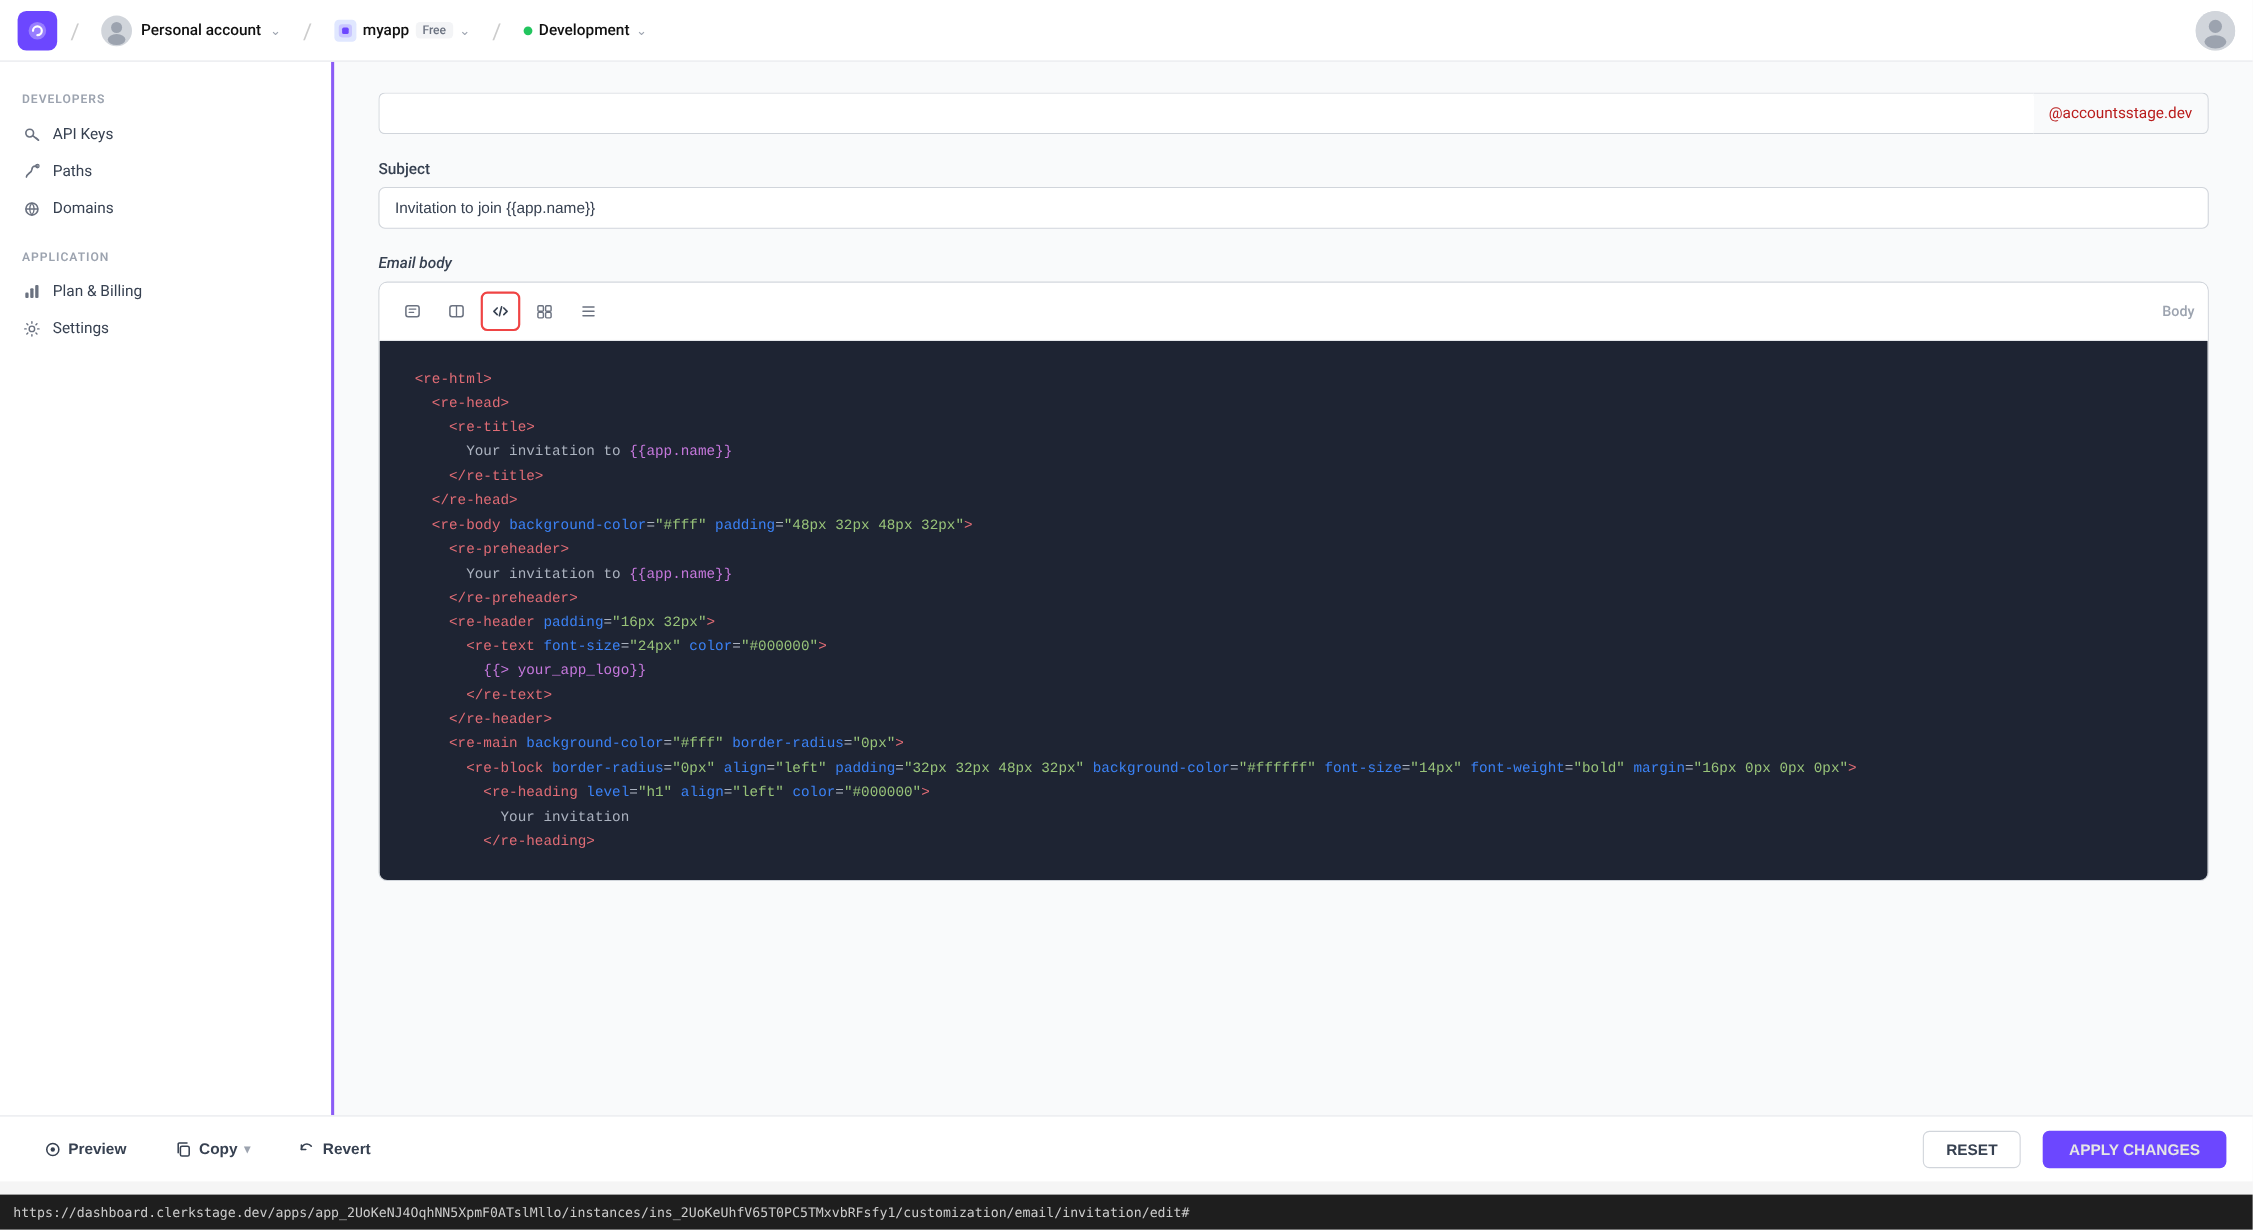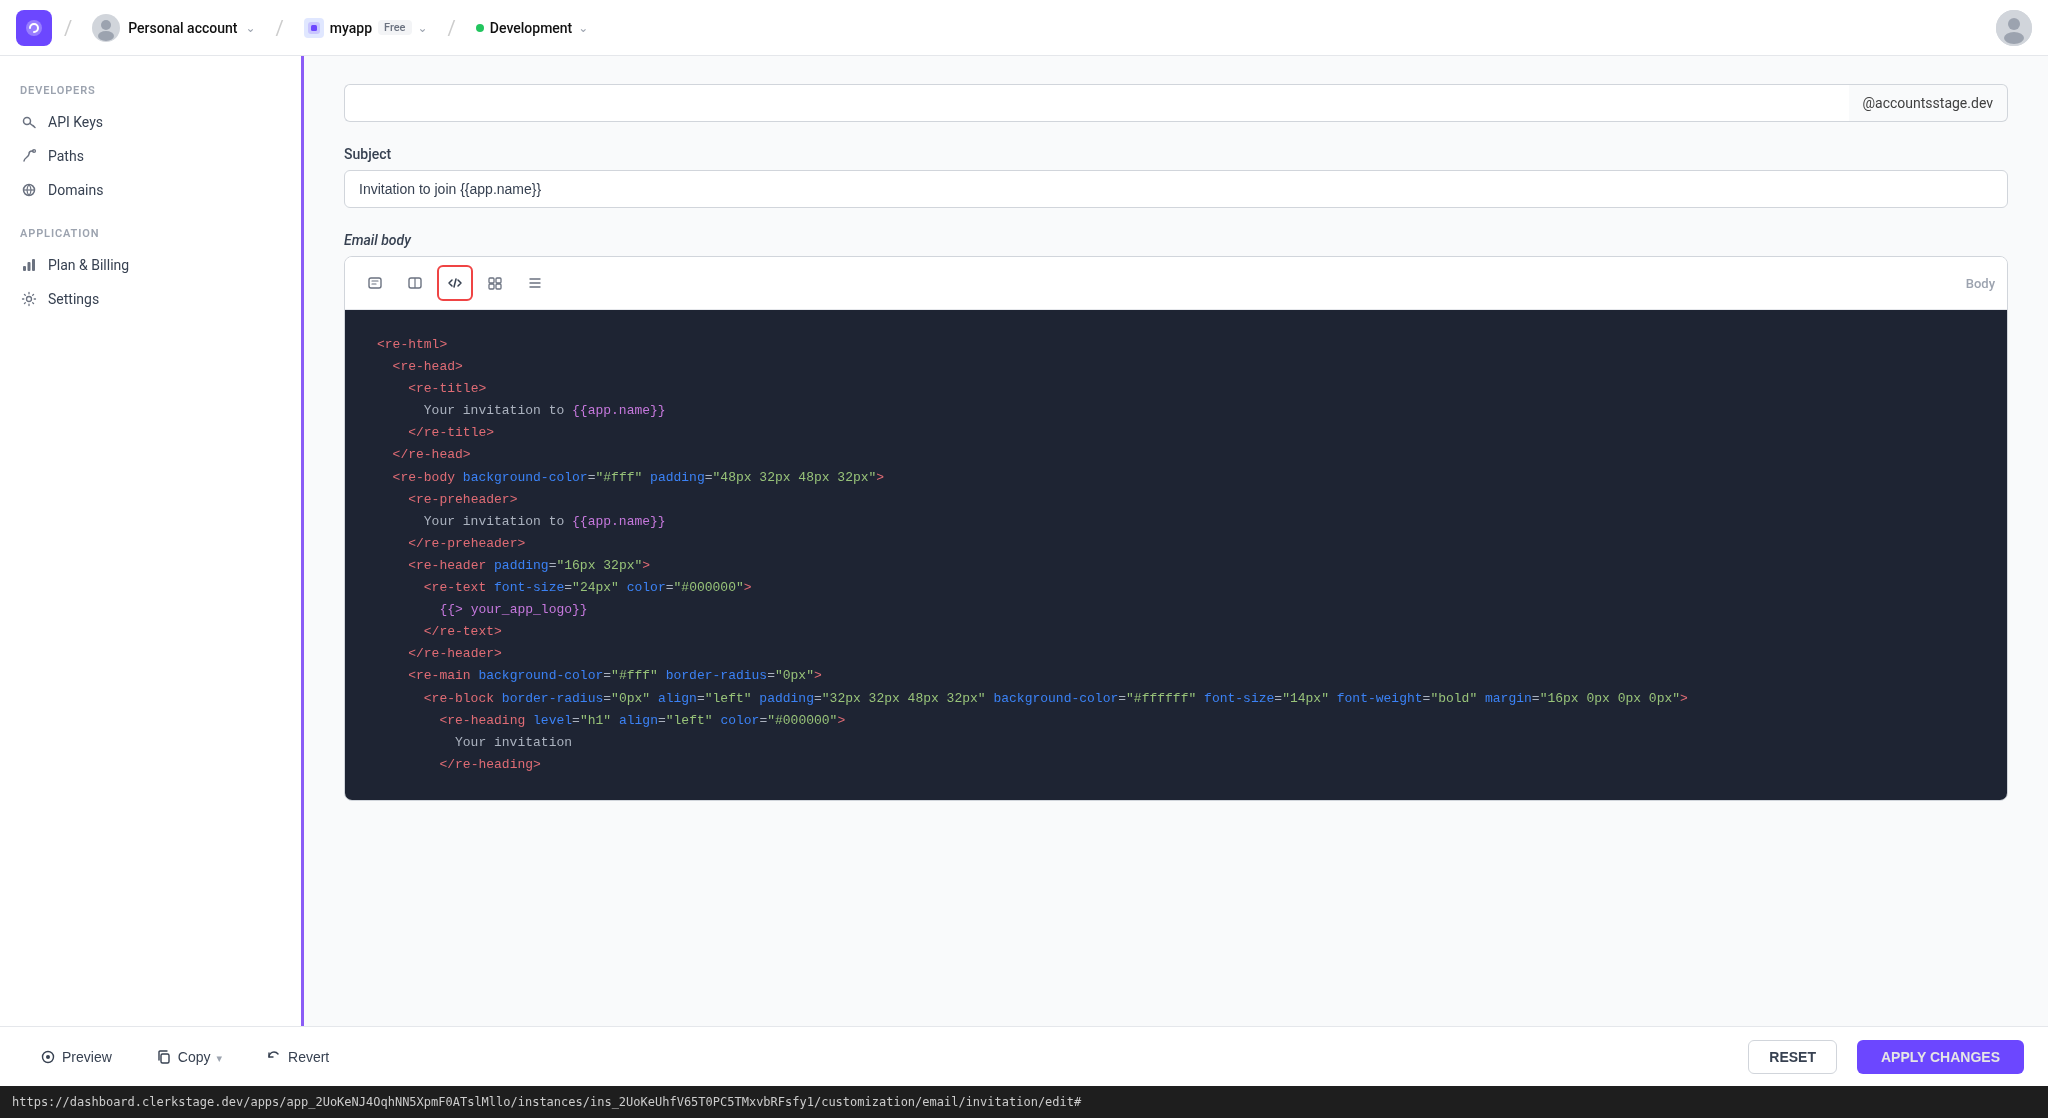--- a/index.html
+++ b/index.html
@@ -197,21 +197,21 @@
       background: #fff;
       outline: none;
     }
     .form-input-suffix {
       padding: 10px 14px;
       border: 1px solid #d1d5db;
       border-left: none;
       border-radius: 0 6px 6px 0;
       background: #f9fafb;
       font-size: 14px;
-      color: #404040;
+      color: #b91c1c;
     }
     .form-input-prefix {
       border-radius: 6px 0 0 6px;
       border-right: none;
     }
 
     
     .email-body-section {
       margin-bottom: 24px;
     }
@@ -284,28 +284,28 @@
       background: #fff;
       border-top: 1px solid #e5e7eb;
       display: flex;
       align-items: center;
       padding: 0 24px;
       gap: 12px;
       flex-shrink: 0;
     }
     .bottom-btn {
       display: flex;
-      align-items: flex-end;
+      align-items: center;
       gap: 6px;
       padding: 8px 16px;
       border-radius: 6px;
       border: none;
       cursor: pointer;
       font-size: 14px;
-      font-weight: 400;
+      font-weight: 700;
       background: transparent;
       color: #374151;
     }
     .bottom-btn-icon { font-size: 14px; }
     .bottom-btn-arrow {
       font-size: 11px;
       color: #9ca3af;
     }
     .bottom-right {
       margin-left: auto;
@@ -334,20 +334,21 @@
     }
 
     
     .status-bar {
       height: 24px;
       background: #1e1e1e;
       display: flex;
       align-items: center;
       padding: 16px 12px;
       flex-shrink: 0;
+      margin-top: 12px;
     }
     .status-url {
       font-size: 12px;
       color: #ccc;
       font-family: monospace;
     }
   </style>
 </head>
 <body>
 

